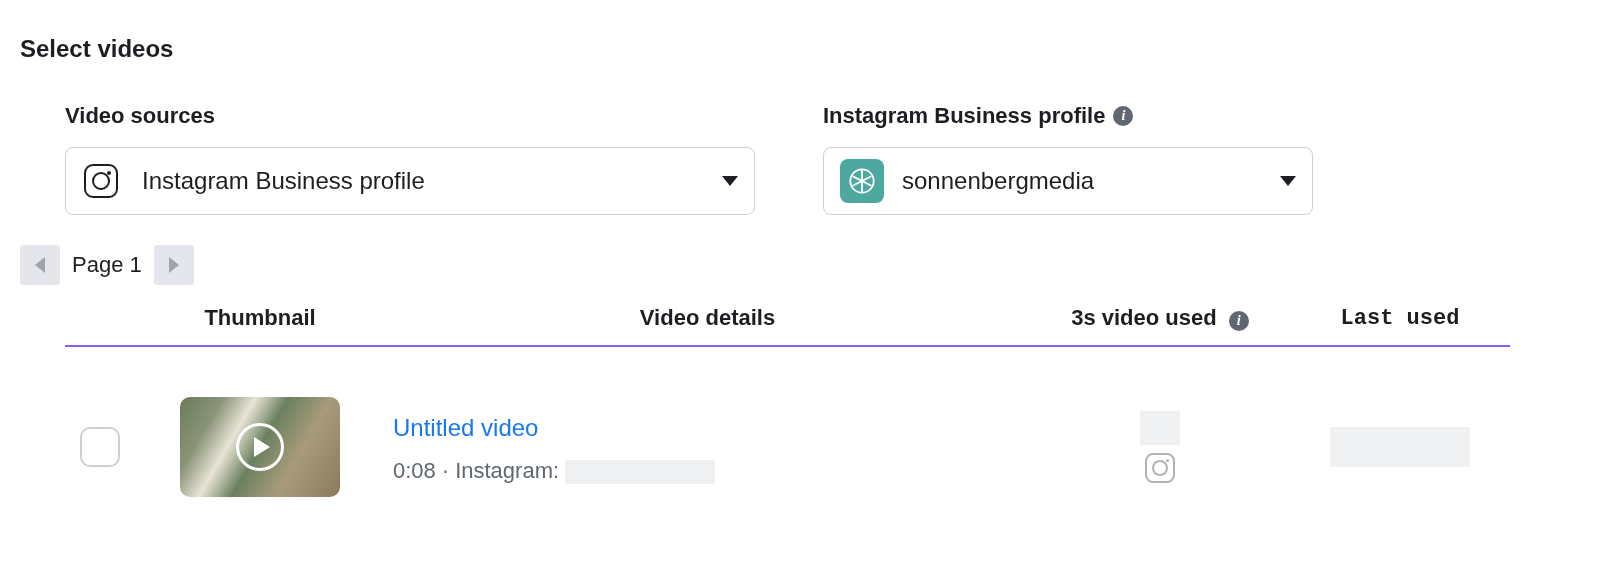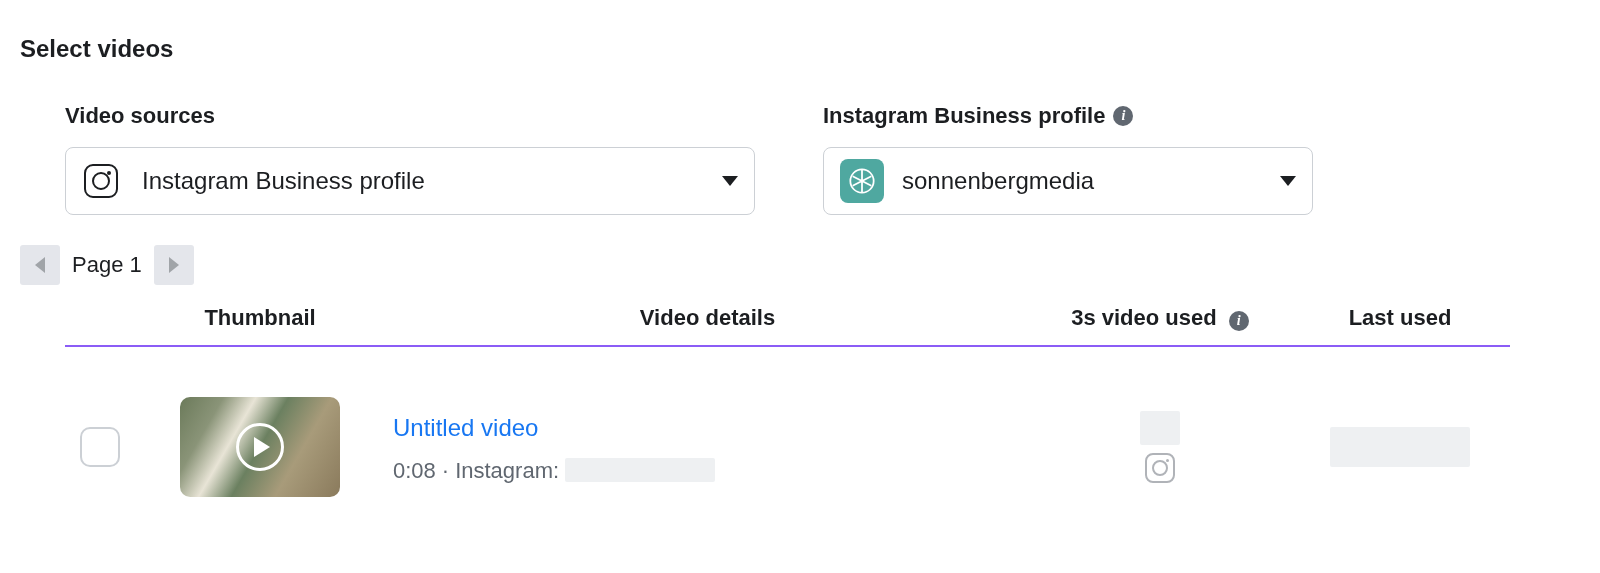--- a/index.html
+++ b/index.html
@@ -137,21 +137,21 @@
   }
   thead th {
     font-size: 22px;
     font-weight: 600;
     padding: 10px 8px 14px 8px;
     border-bottom: 2px solid #8b5cf6;
   }
   thead th.cb { width: 70px; }
   thead th.thumb { width: 250px; }
   thead th.views { width: 260px; }
-  thead th.last { width: 220px; }
+  thead th.last { width: 220px; font-family: Liberation Mono, monospace; }
   tbody td {
     padding: 50px 8px 8px 8px;
     text-align: center;
     vertical-align: middle;
   }
   .checkbox {
     width: 40px; height: 40px;
     border: 2px solid #ccd0d5;
     border-radius: 10px;
     display: inline-block;
@@ -188,21 +188,21 @@
   .video-title {
     color: #1877f2;
     font-size: 24px;
     margin-bottom: 16px;
     cursor: pointer;
   }
   .video-meta {
     color: #606770;
     font-size: 22px;
     display: flex;
-    align-items: flex-start;
+    align-items: flex-end;
   }
   .redact {
     display: inline-block;
     background: #eef0f2;
     border-radius: 2px;
   }
   .redact.sm { width: 150px; height: 24px; margin-left: 6px; }
   .redact.sq { width: 40px; height: 34px; display:block; margin: 0 auto 8px auto; }
   .redact.lg { width: 140px; height: 40px; display:inline-block; }
   .ig-grey {

